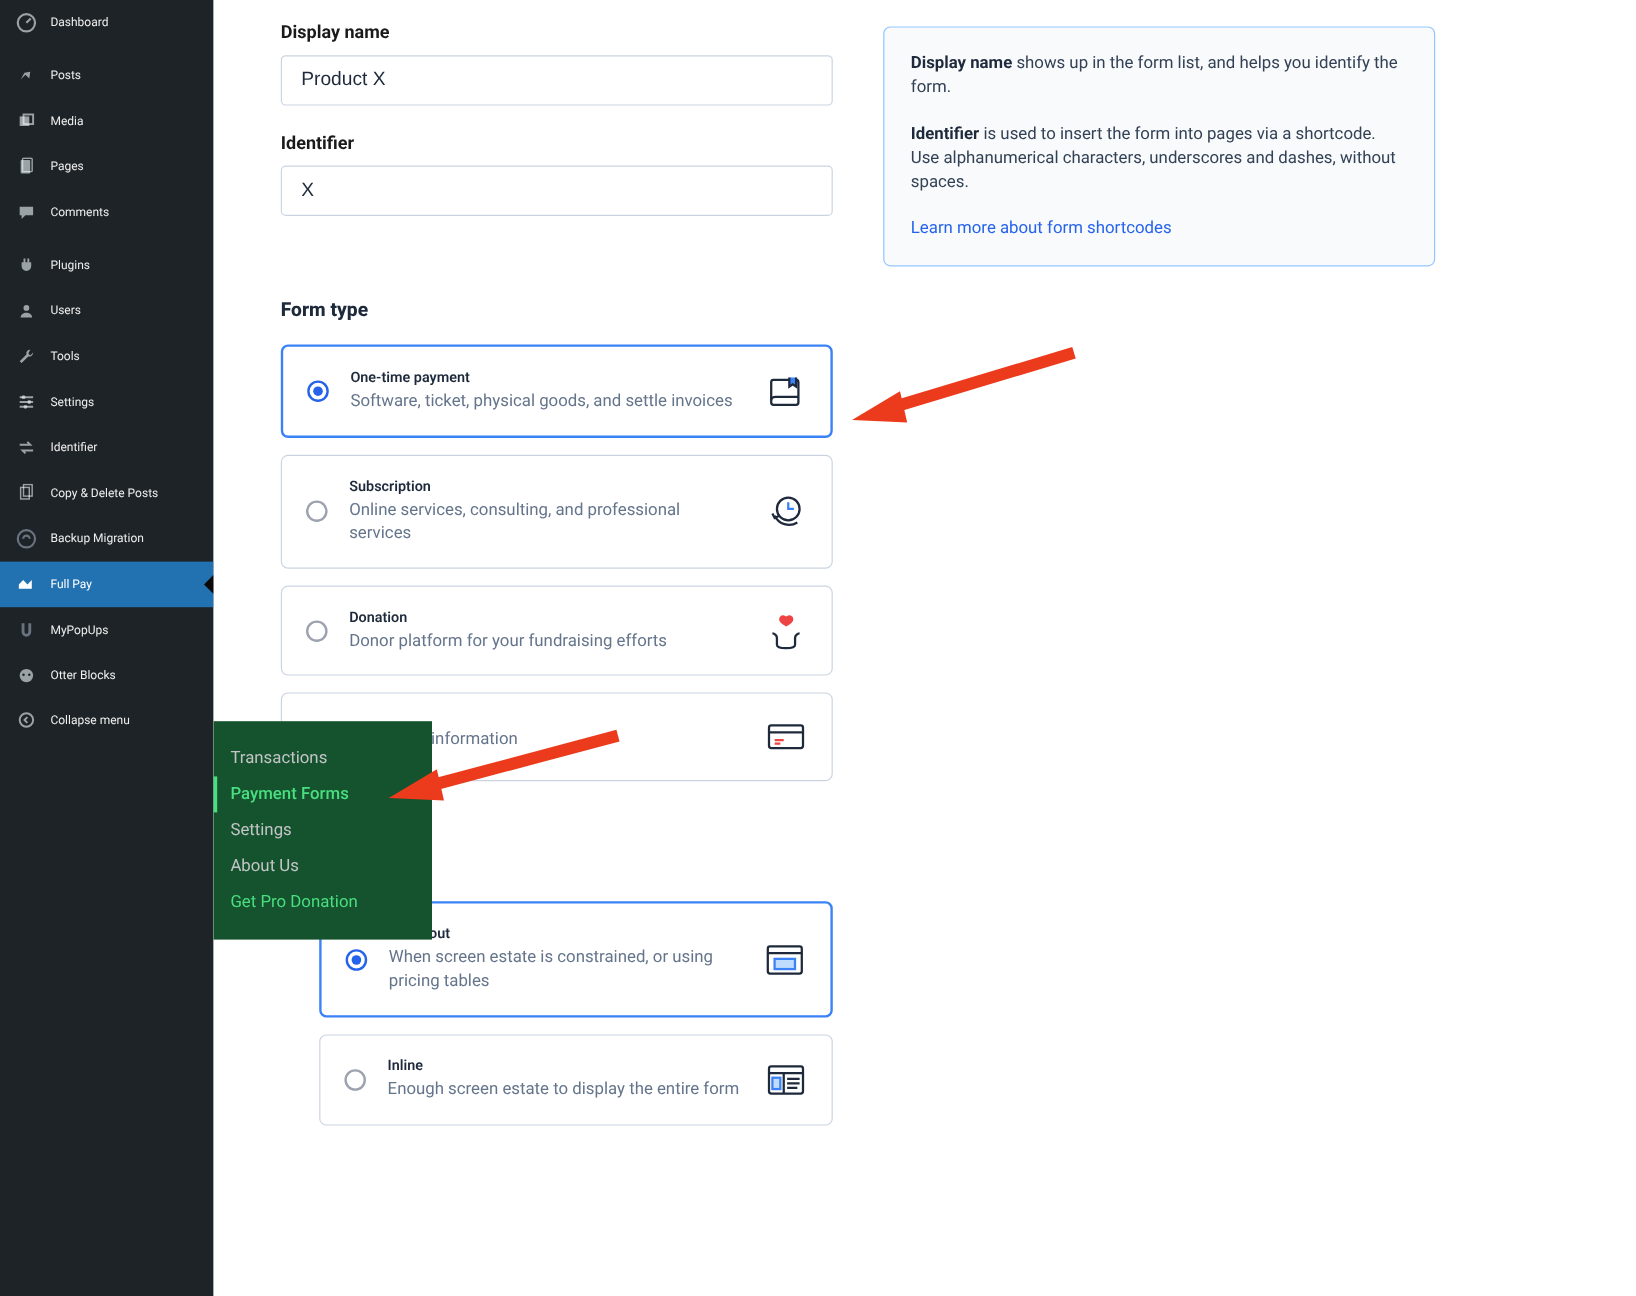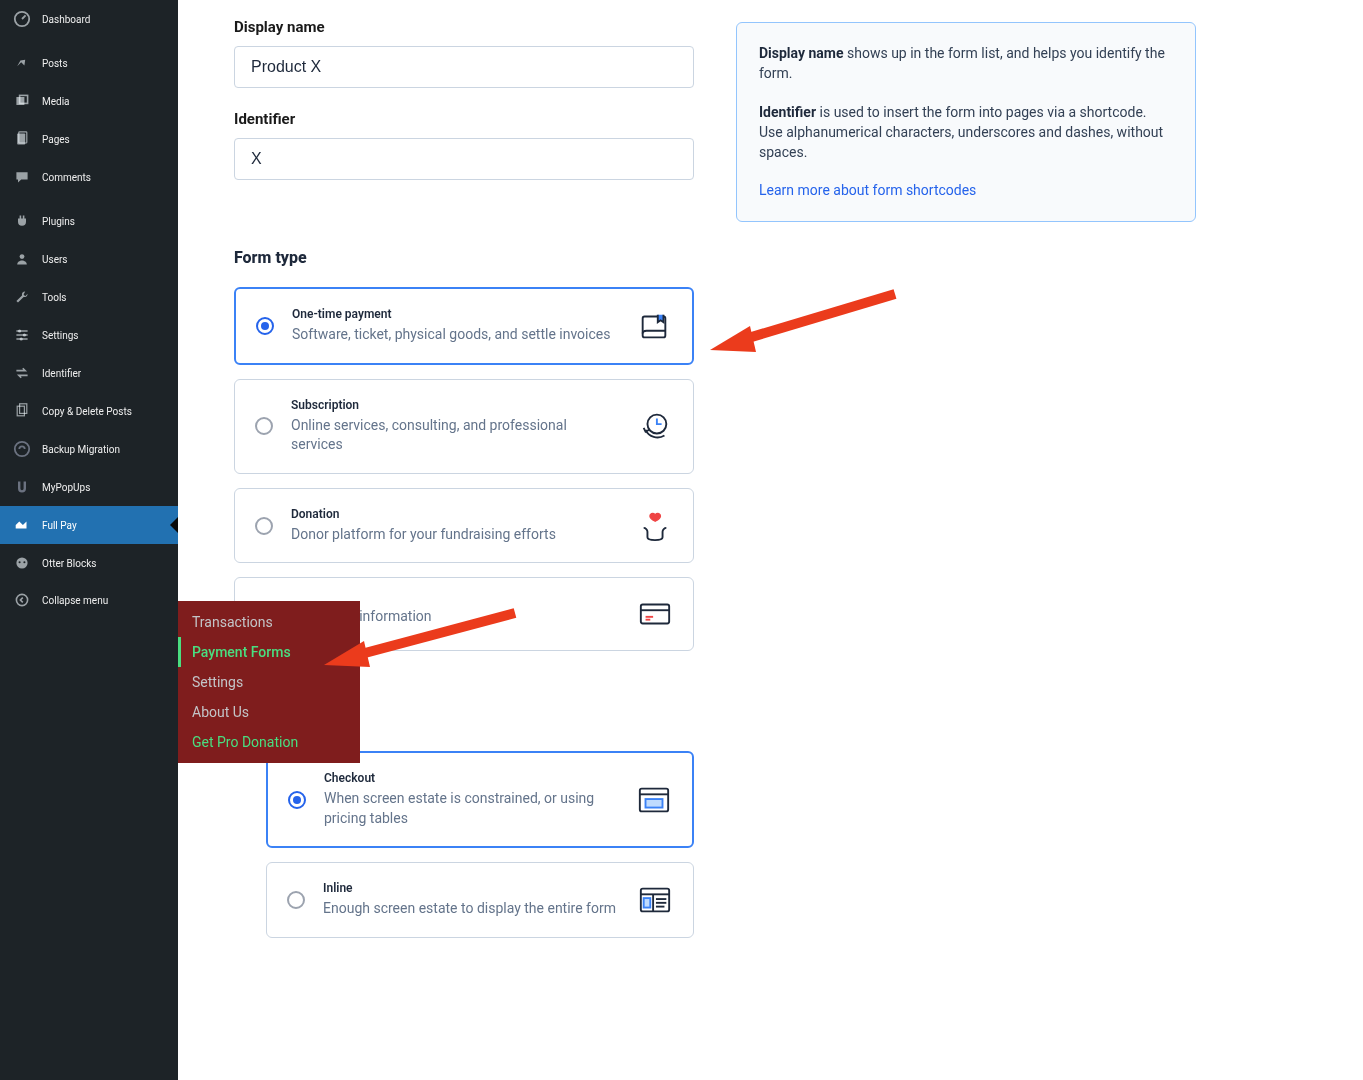--- a/index.html
+++ b/index.html
@@ -55,24 +55,24 @@
     background: transparent;
   }
   .sidebar .nav-item.small-pad { padding: 8px 12px; }
 
   
   .submenu {
     position: absolute;
     left: 178px;
     top: 601px;
     width: 182px;
-    background: #7f1d1d;
+    background: #14532d;
     color: #c3c4c7;
     font-size: 14px;
-    padding: 6px 0;
+    padding: 16px 0;
     z-index: 30;
   }
   .submenu .sm-item {
     padding: 7px 14px;
     cursor: pointer;
     color: #c3c4c7;
   }
   .submenu .sm-item.active {
     color: #4ade80;
     border-left: 3px solid #4ade80;
@@ -291,35 +291,35 @@
   </div>
   <div class="nav-item">
     <span class="icon-wrap" style="color:#6b7280">
       <svg width="18" height="18" viewBox="0 0 20 20" fill="none" stroke="currentColor" stroke-width="2">
           <circle cx="10" cy="10" r="8"></circle>
           <path d="M7 10a3 3 0 0 1 6 0"></path>
         </svg>
     </span>
     <span>Backup Migration</span>
   </div>
-  <div class="nav-item">
-    <span class="icon-wrap" style="color:#6b7280">
-      <svg width="16" height="16" viewBox="0 0 20 20" fill="currentColor">
-          <path d="M5 3v9a5 5 0 0 0 10 0V3h-3v9a2 2 0 0 1-4 0V3z"></path>
-        </svg>
-    </span>
-    <span>MyPopUps</span>
-  </div>
   <div class="nav-item active">
     <span class="icon-wrap">
       <svg width="18" height="18" viewBox="0 0 20 20" fill="currentColor">
           <path d="M3 10l4-4 4 4 4-4v8H3z"></path>
         </svg>
     </span>
     <span>Full Pay</span>
+  </div>
+  <div class="nav-item">
+    <span class="icon-wrap" style="color:#6b7280">
+      <svg width="16" height="16" viewBox="0 0 20 20" fill="currentColor">
+          <path d="M5 3v9a5 5 0 0 0 10 0V3h-3v9a2 2 0 0 1-4 0V3z"></path>
+        </svg>
+    </span>
+    <span>MyPopUps</span>
   </div>
   <div class="nav-item">
     <span class="icon-wrap">
       <svg width="16" height="16" viewBox="0 0 20 20" fill="currentColor">
           <circle cx="10" cy="10" r="7"></circle>
           <circle cx="7" cy="9" r="1.3" fill="#1d2327"></circle>
           <circle cx="13" cy="9" r="1.3" fill="#1d2327"></circle>
         </svg>
     </span>
     <span>Otter Blocks</span>

